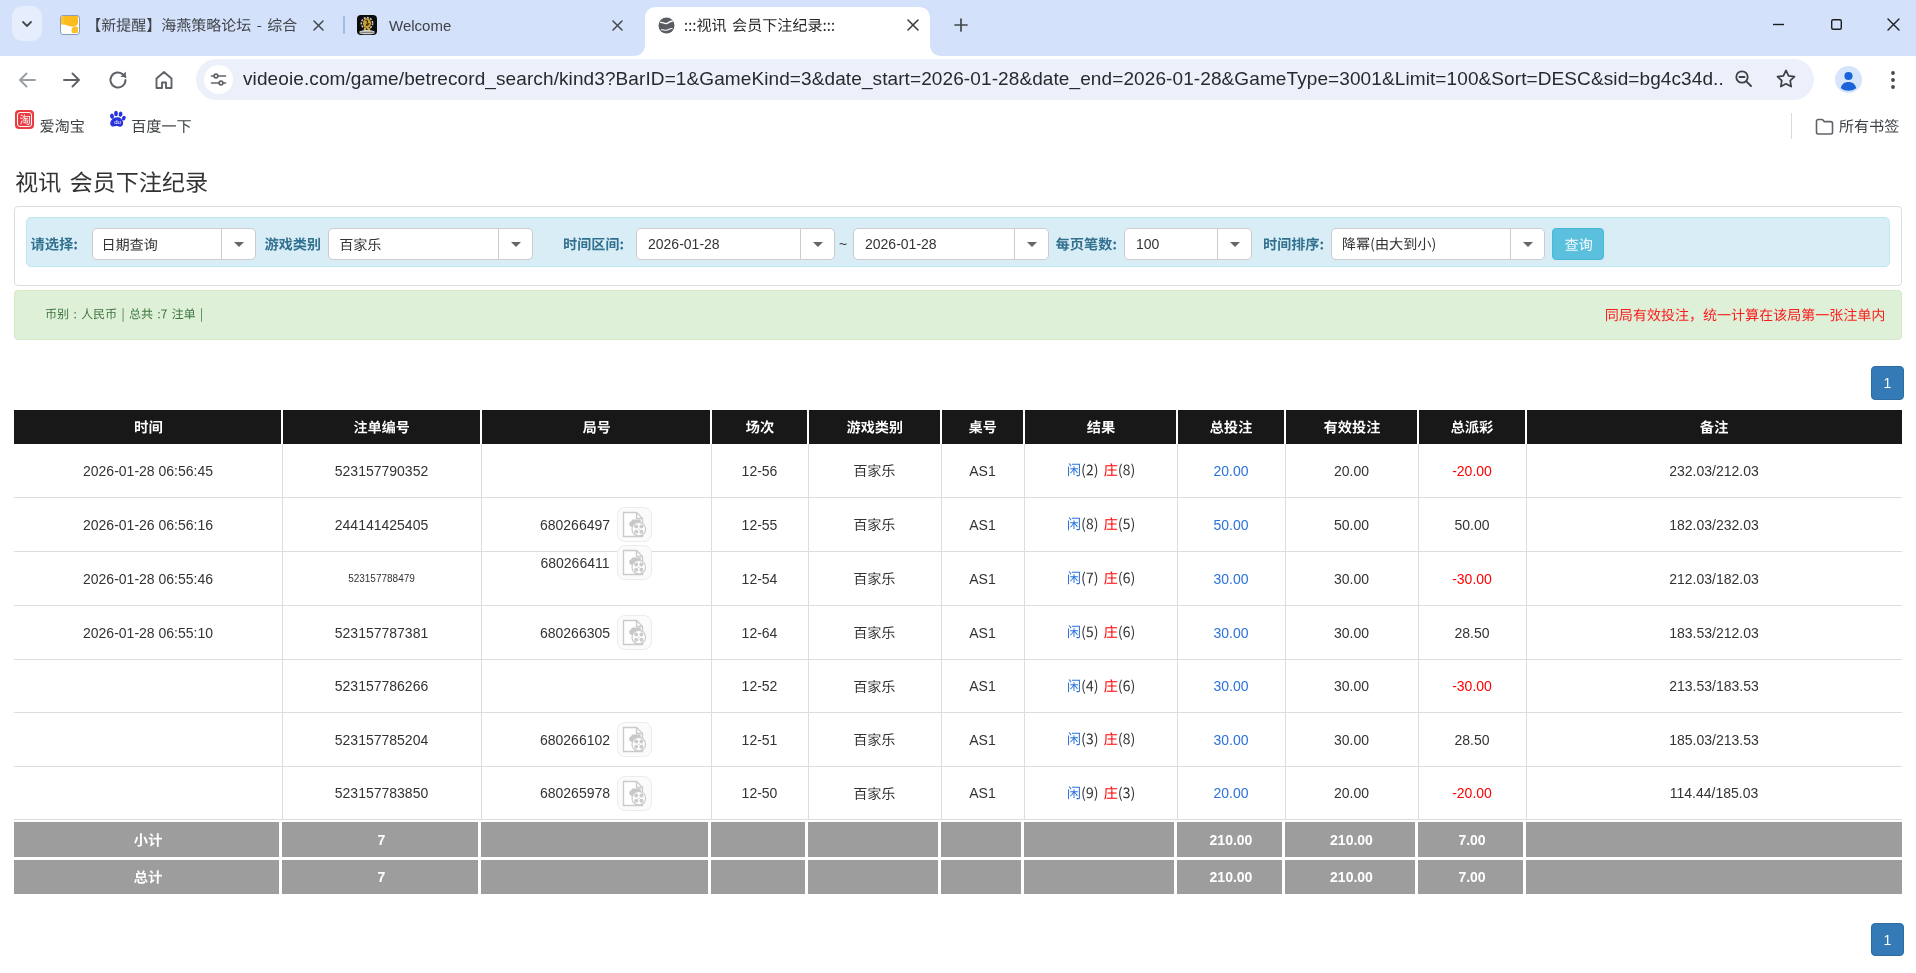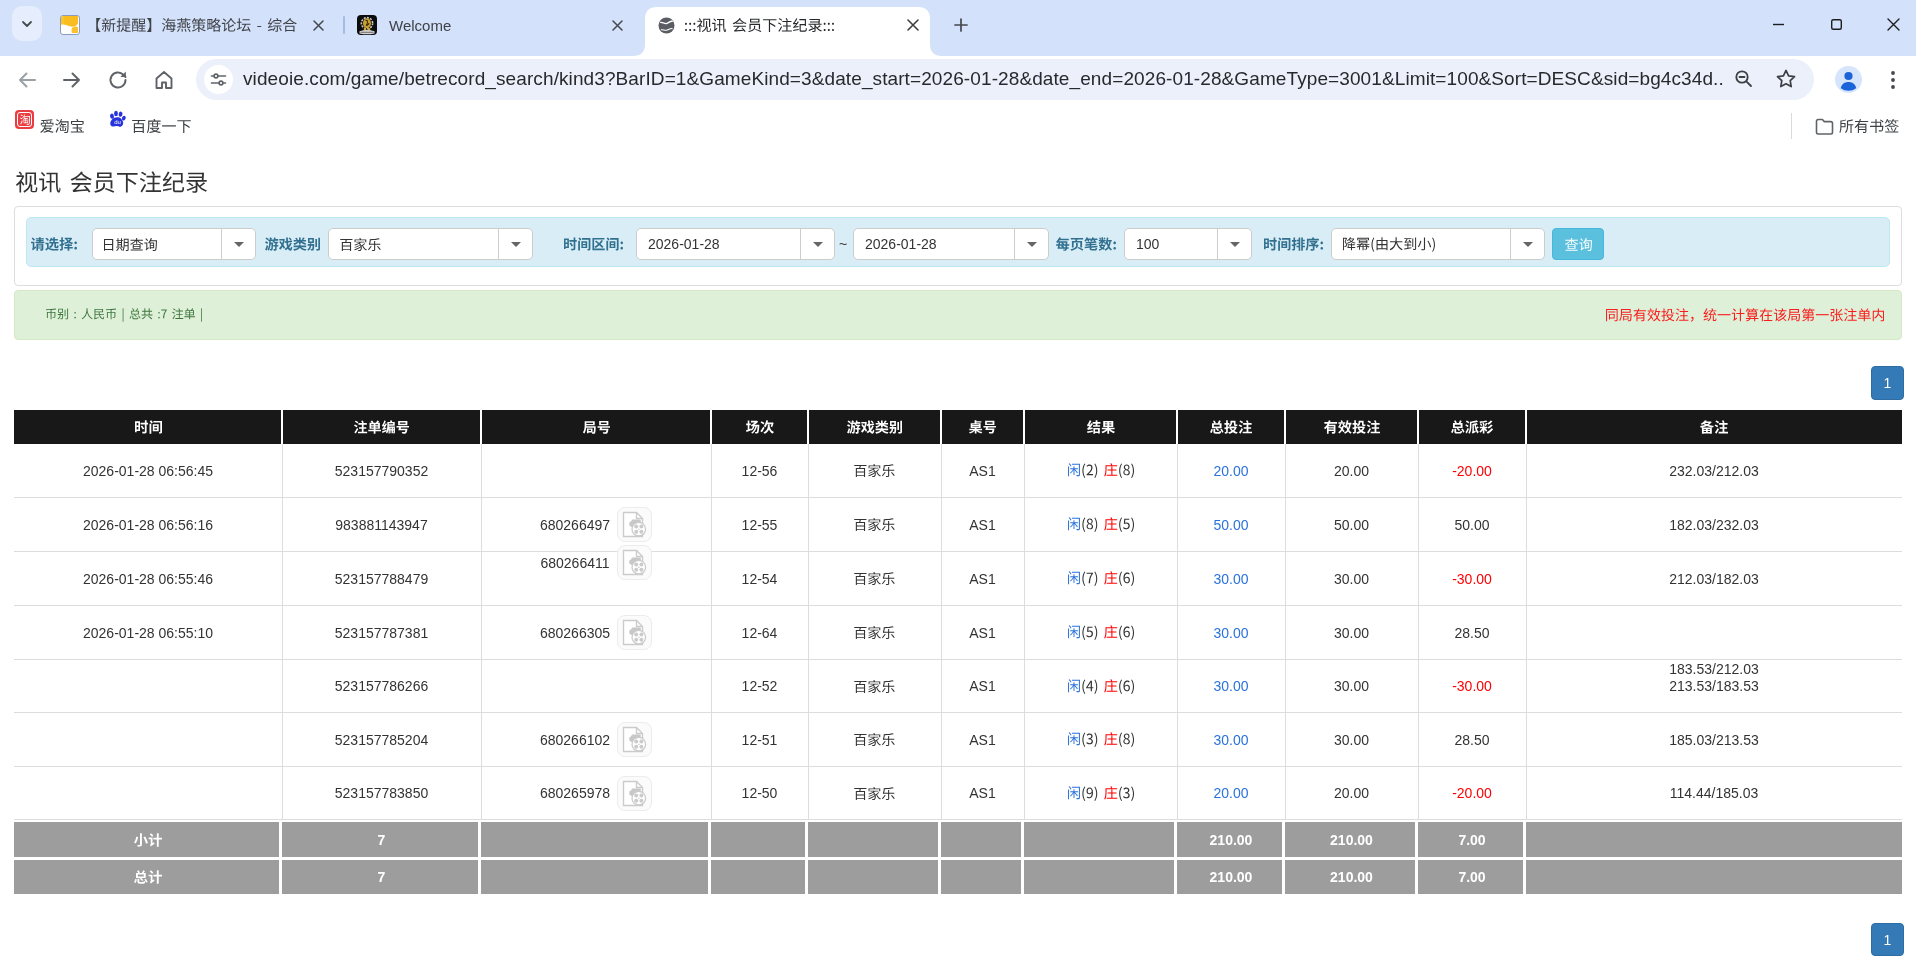--- a/index.html
+++ b/index.html
@@ -674,22 +674,22 @@
 <div class="abs" style="left:282px;top:498px;width:1px;height:53px;background:#ddd"></div>
 <div class="abs" style="left:481px;top:498px;width:1px;height:53px;background:#ddd"></div>
 <div class="abs" style="left:711px;top:498px;width:1px;height:53px;background:#ddd"></div>
 <div class="abs" style="left:808px;top:498px;width:1px;height:53px;background:#ddd"></div>
 <div class="abs" style="left:941px;top:498px;width:1px;height:53px;background:#ddd"></div>
 <div class="abs" style="left:1024px;top:498px;width:1px;height:53px;background:#ddd"></div>
 <div class="abs" style="left:1177px;top:498px;width:1px;height:53px;background:#ddd"></div>
 <div class="abs" style="left:1285px;top:498px;width:1px;height:53px;background:#ddd"></div>
 <div class="abs" style="left:1418px;top:498px;width:1px;height:53px;background:#ddd"></div>
 <div class="abs" style="left:1526px;top:498px;width:1px;height:53px;background:#ddd"></div>
-<div class="abs cell" style="left:14px;top:498px;width:268px;height:53px;font-size:14px;color:#333">2026-01-28 06:56:16</div>
-<div class="abs cell" style="left:282px;top:498px;width:199px;height:53px;font-size:14px;color:#333">983881143947</div>
+<div class="abs cell" style="left:14px;top:498px;width:268px;height:53px;font-size:14px;color:#333">2026-01-26 06:56:16</div>
+<div class="abs cell" style="left:282px;top:498px;width:199px;height:53px;font-size:14px;color:#333">244141425405</div>
 <div class="abs cell" style="left:481px;top:498px;width:230px;height:53px;font-size:14px;color:#333">680266497<span style="width:7px"></span><div style="width:35px;height:35px;background:#fbfbfb;border:1px solid #ececec;border-radius:8px;display:flex;align-items:center;justify-content:center">
 <svg width="27" height="27" viewBox="0 0 27 27">
           <path d="M2.5 1.5h13l6 6V25.5h-19z" fill="#fff" stroke="#cbcbcb" stroke-width="1.4"></path>
           <path d="M15.5 1.5v6h6" fill="none" stroke="#cbcbcb" stroke-width="1.4"></path>
           <path d="M8.3 11.5l3-2v7l-3-2z" fill="#c8c8c8"></path>
           <rect x="10.6" y="8.6" width="9.2" height="7" rx="1" fill="#c8c8c8"></rect>
           <circle cx="17.8" cy="18.2" r="6.8" fill="#fff" stroke="#cbcbcb" stroke-width="1.3"></circle>
           <g fill="#cbcbcb">
             <circle cx="15.2" cy="15.6" r="2"></circle>
             <circle cx="20.4" cy="15.6" r="2"></circle>
@@ -743,21 +743,21 @@
 <div class="abs" style="left:481px;top:552px;width:1px;height:53px;background:#ddd"></div>
 <div class="abs" style="left:711px;top:552px;width:1px;height:53px;background:#ddd"></div>
 <div class="abs" style="left:808px;top:552px;width:1px;height:53px;background:#ddd"></div>
 <div class="abs" style="left:941px;top:552px;width:1px;height:53px;background:#ddd"></div>
 <div class="abs" style="left:1024px;top:552px;width:1px;height:53px;background:#ddd"></div>
 <div class="abs" style="left:1177px;top:552px;width:1px;height:53px;background:#ddd"></div>
 <div class="abs" style="left:1285px;top:552px;width:1px;height:53px;background:#ddd"></div>
 <div class="abs" style="left:1418px;top:552px;width:1px;height:53px;background:#ddd"></div>
 <div class="abs" style="left:1526px;top:552px;width:1px;height:53px;background:#ddd"></div>
 <div class="abs cell" style="left:14px;top:552px;width:268px;height:53px;font-size:14px;color:#333">2026-01-28 06:55:46</div>
-<div class="abs cell" style="left:282px;top:552px;width:199px;height:53px;font-size:14px;color:#333">523157788479</div>
+<div class="abs cell" style="left:282px;top:552px;width:199px;height:53px;font-size:10px;color:#333">523157788479</div>
 <div class="abs cell" style="left:481px;top:536px;width:230px;height:53px;font-size:14px;color:#333">680266411<span style="width:7px"></span><div style="width:35px;height:35px;background:#fbfbfb;border:1px solid #ececec;border-radius:8px;display:flex;align-items:center;justify-content:center">
 <svg width="27" height="27" viewBox="0 0 27 27">
           <path d="M2.5 1.5h13l6 6V25.5h-19z" fill="#fff" stroke="#cbcbcb" stroke-width="1.4"></path>
           <path d="M15.5 1.5v6h6" fill="none" stroke="#cbcbcb" stroke-width="1.4"></path>
           <path d="M8.3 11.5l3-2v7l-3-2z" fill="#c8c8c8"></path>
           <rect x="10.6" y="8.6" width="9.2" height="7" rx="1" fill="#c8c8c8"></rect>
           <circle cx="17.8" cy="18.2" r="6.8" fill="#fff" stroke="#cbcbcb" stroke-width="1.3"></circle>
           <g fill="#cbcbcb">
             <circle cx="15.2" cy="15.6" r="2"></circle>
             <circle cx="20.4" cy="15.6" r="2"></circle>
@@ -866,21 +866,21 @@
             <use href="#g28" x="3591"></use>
             <use href="#g36" x="3929"></use>
             <use href="#g29" x="4484"></use>
           </g>
         </g>
       </svg>
     </div>
 <div class="abs cell" style="left:1177px;top:606px;width:108px;height:53px;font-size:14px;color:#2a72dd">30.00</div>
 <div class="abs cell" style="left:1285px;top:606px;width:133px;height:53px;font-size:14px;color:#333">30.00</div>
 <div class="abs cell" style="left:1418px;top:606px;width:108px;height:53px;font-size:14px;color:#333">28.50</div>
-<div class="abs cell" style="left:1526px;top:642px;width:376px;height:53px;font-size:14px;color:#333">183.53/212.03</div>
+<div class="abs cell" style="left:1526px;top:606px;width:376px;height:53px;font-size:14px;color:#333">183.53/212.03</div>
 <div class="abs" style="left:14px;top:712px;width:1888px;height:1px;background:#ddd"></div>
 <div class="abs" style="left:282px;top:660px;width:1px;height:52px;background:#ddd"></div>
 <div class="abs" style="left:481px;top:660px;width:1px;height:52px;background:#ddd"></div>
 <div class="abs" style="left:711px;top:660px;width:1px;height:52px;background:#ddd"></div>
 <div class="abs" style="left:808px;top:660px;width:1px;height:52px;background:#ddd"></div>
 <div class="abs" style="left:941px;top:660px;width:1px;height:52px;background:#ddd"></div>
 <div class="abs" style="left:1024px;top:660px;width:1px;height:52px;background:#ddd"></div>
 <div class="abs" style="left:1177px;top:660px;width:1px;height:52px;background:#ddd"></div>
 <div class="abs" style="left:1285px;top:660px;width:1px;height:52px;background:#ddd"></div>
 <div class="abs" style="left:1418px;top:660px;width:1px;height:52px;background:#ddd"></div>

